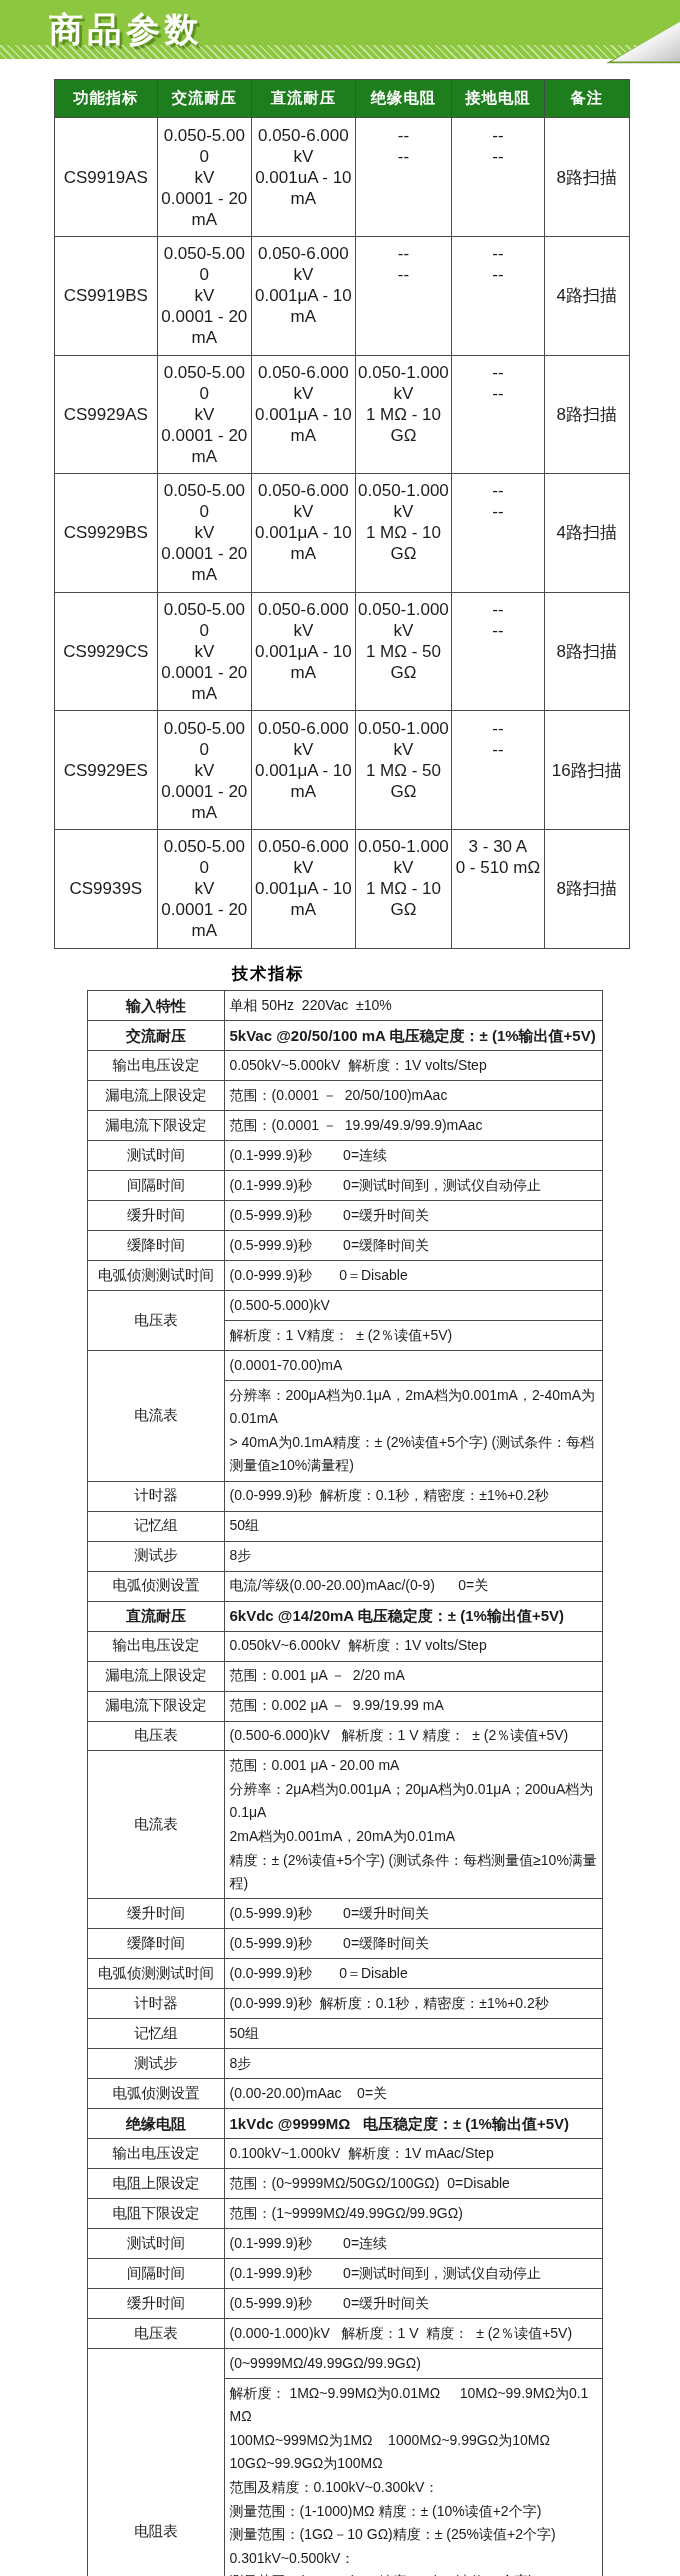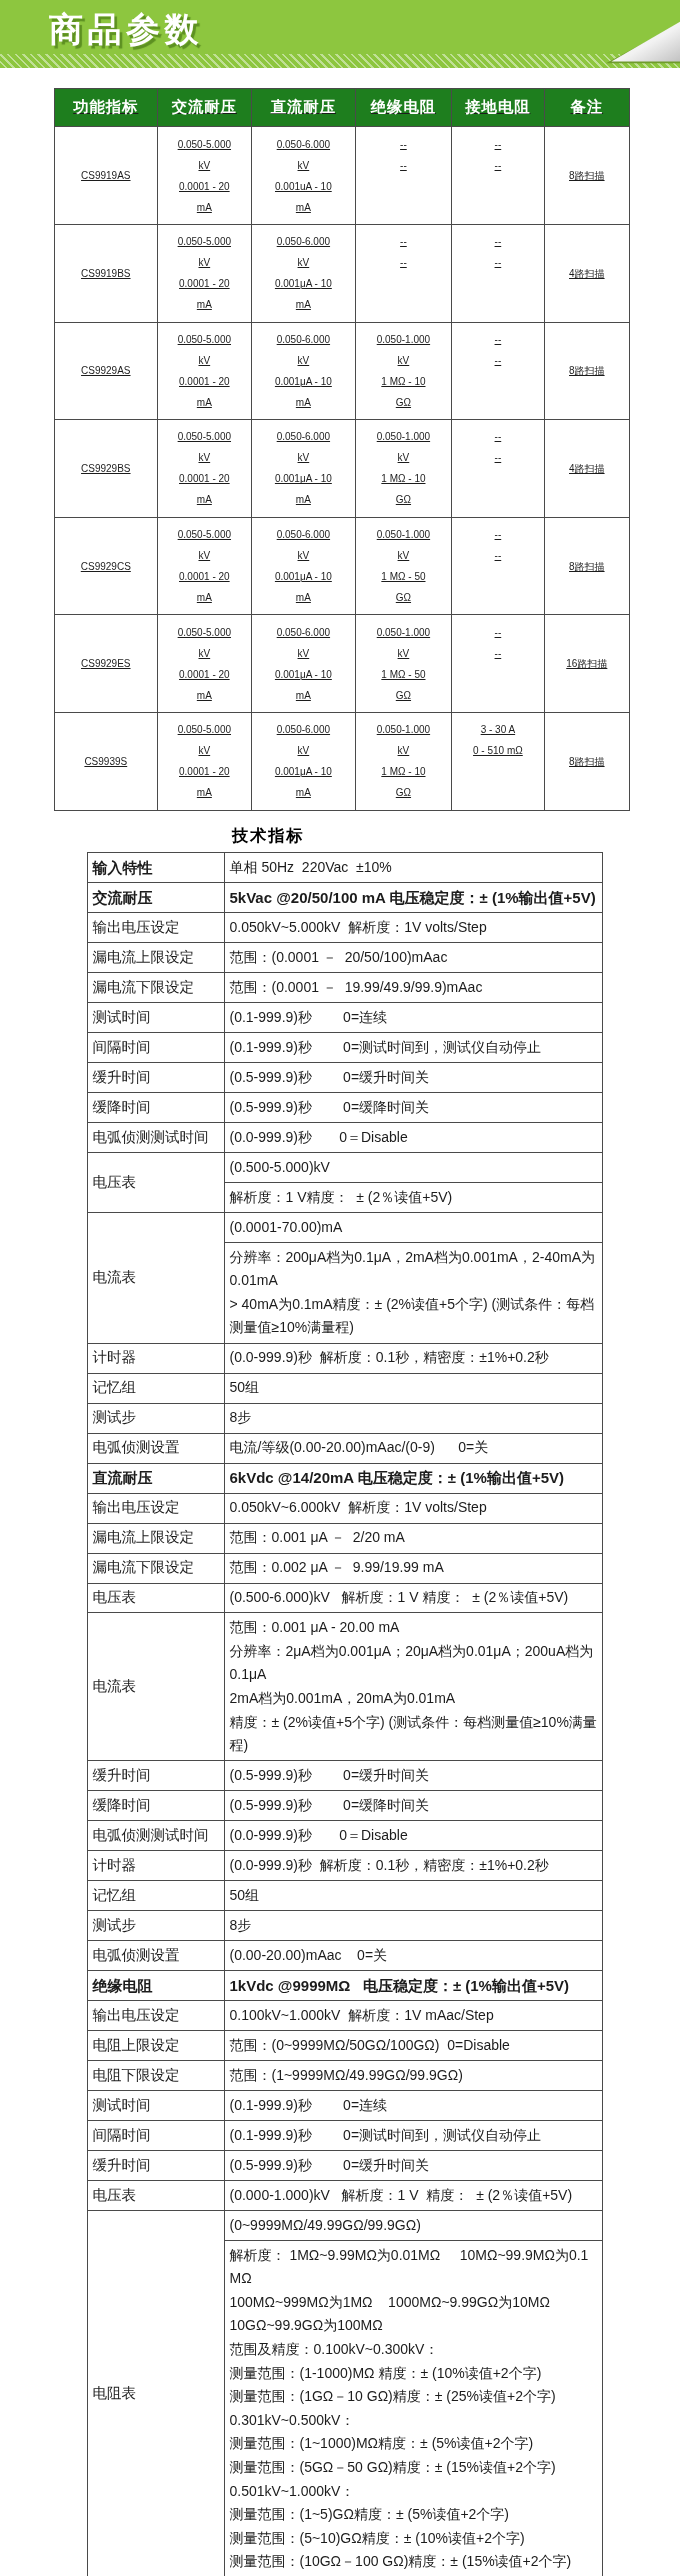--- a/index.html
+++ b/index.html
@@ -6,21 +6,21 @@
   body{
     width:680px;
     min-height:2576px;
     background:#ffffff;
     font-family:"Liberation Sans","DejaVu Sans",sans-serif;
     color:#1c1c1c;
   }
   
   .banner{
     position:relative;
-    height:68px;
+    height:59px;
     background:#8dc63f;
     overflow:visible;
     text-align:right;
   }
   .banner-title{
     position:absolute;
     left:49px;
     top:7.3px;
     font-size:34px;
     font-weight:bold;
@@ -37,40 +37,40 @@
       rgba(255,255,255,0.45) 3.6px, rgba(255,255,255,0.45) 5.4px);
   }
   .curl{
     position:absolute;
     right:0;
     top:20px;
     width:74px;
     height:45px;
   }
   
-  .products-wrap{margin:20px 0 0 54px;width:576px;text-decoration:underline;}
+  .products-wrap{margin:20px 0 0 54px;width:576px;}
   table{border-collapse:collapse;}
   .products{
     width:576px;
     border:1.8px solid #4a4a4a;
     table-layout:fixed;
   }
   .products th{
     background:#1e7e1e;
     color:#ffffff;
     font-size:15.4px;
     font-weight:bold;
     padding:8.2px 1.8px;
     border:0.9px solid #4a4a4a;
     letter-spacing:0.9px;
   }
   .products td{
     border:0.9px solid #4a4a4a;
     text-align:center;
-    font-size:10px;
+    font-size:17px;
     line-height:21px;
     padding:6.3px 1.8px;
     vertical-align:top;
     white-space:pre-wrap;
     word-break:break-all;
   }
   .products td.model, .products td.note{vertical-align:middle;}
   .col-model{width:101px;}
   .col-ac{width:93px;}
   .col-dc{width:102px;}
@@ -97,20 +97,21 @@
     line-height:23.6px;
     padding:2.7px 4.5px;
     vertical-align:middle;
     white-space:pre-wrap;
     word-break:break-all;
   }
   .specs td.lbl{
     width:127px;
     font-size:14.5px;
     vertical-align:middle;
+    text-align:center;
   }
   .specs td.bold{
     font-weight:bold;
     font-size:15px;
   }
 </style>
 </head>
 <body>
 
 <div class="banner">

